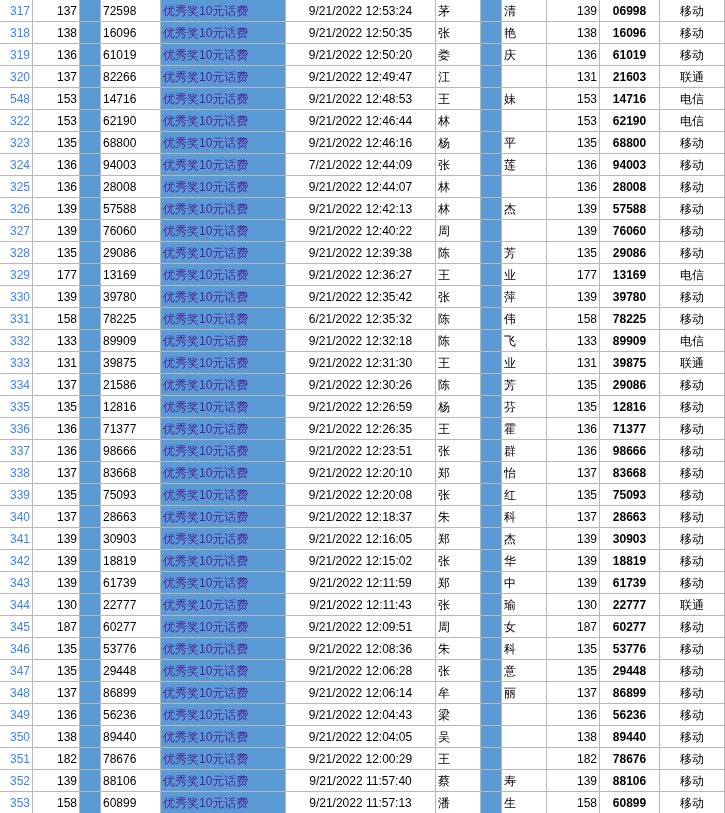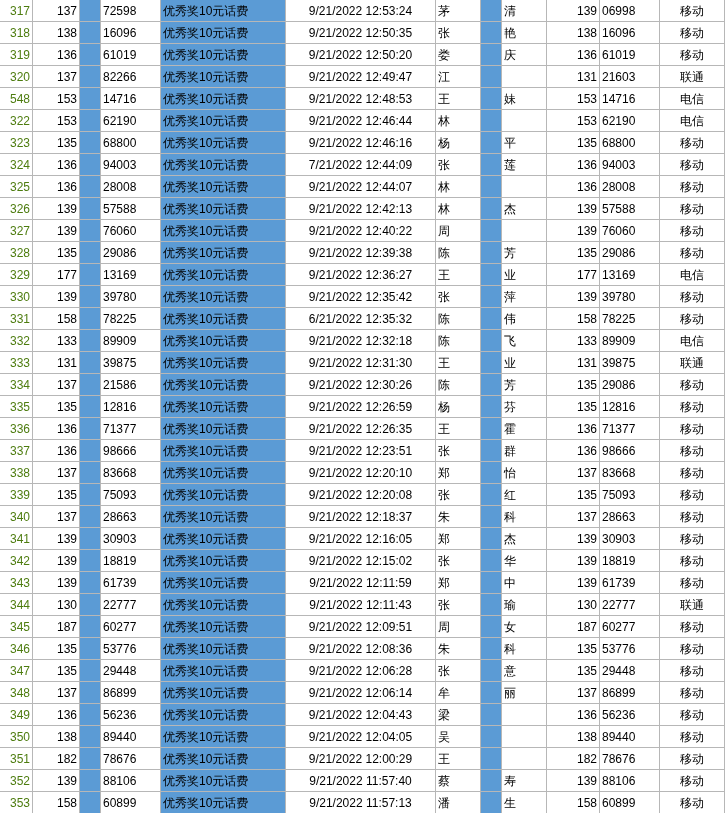--- a/index.html
+++ b/index.html
@@ -24,32 +24,32 @@
     height: 21px;
     padding: 0 2px;
     border-right: 1px solid #b7b7b7;
     border-bottom: 1px solid #b7b7b7;
     white-space: nowrap;
     overflow: hidden;
     font-size: 12px;
     line-height: 20px;
   }
   
-  .c-rowhdr  { width: 28px;  text-align: right; color: #4d7c0f; background: #ffffff;
+  .c-rowhdr  { width: 28px;  text-align: right; color: #3b82f6; background: #ffffff;
                border-right: 1px solid #b7b7b7; }
   .c-a  { width: 42px;  text-align: right; }
   .c-b  { width: 16px;  background: #5b9bd5; border-right: 1px solid #b7b7b7; }
   .c-c  { width: 55px;  text-align: left; margin-top: 12px; }
-  .c-d  { width: 120px; text-align: left; background: #5b9bd5; color: #000000; margin-top: 39px; }
+  .c-d  { width: 120px; text-align: left; background: #5b9bd5; color: #4c1d95; margin-top: 39px; }
   .c-e  { width: 145px; text-align: center; border-radius: 7px; }
   .c-f  { width: 40px;  text-align: left; }
   .c-g  { width: 16px;  background: #5b9bd5; border-right: 1px solid #b7b7b7; }
   .c-h  { width: 40px;  text-align: left; }
   .c-i  { width: 48px;  text-align: right; }
-  .c-j  { width: 55px;  text-align: left; }
+  .c-j  { width: 55px;  text-align: center; font-weight: bold; }
   .c-k  { width: 60px;  text-align: center; }
   .sheet tr:last-child td { border-bottom: 3px solid #6d28d9; }
 </style>
 </head>
 <body>
 
 <table class="sheet">
   <tbody>
       <tr>
         <td class="c-rowhdr">317</td>

